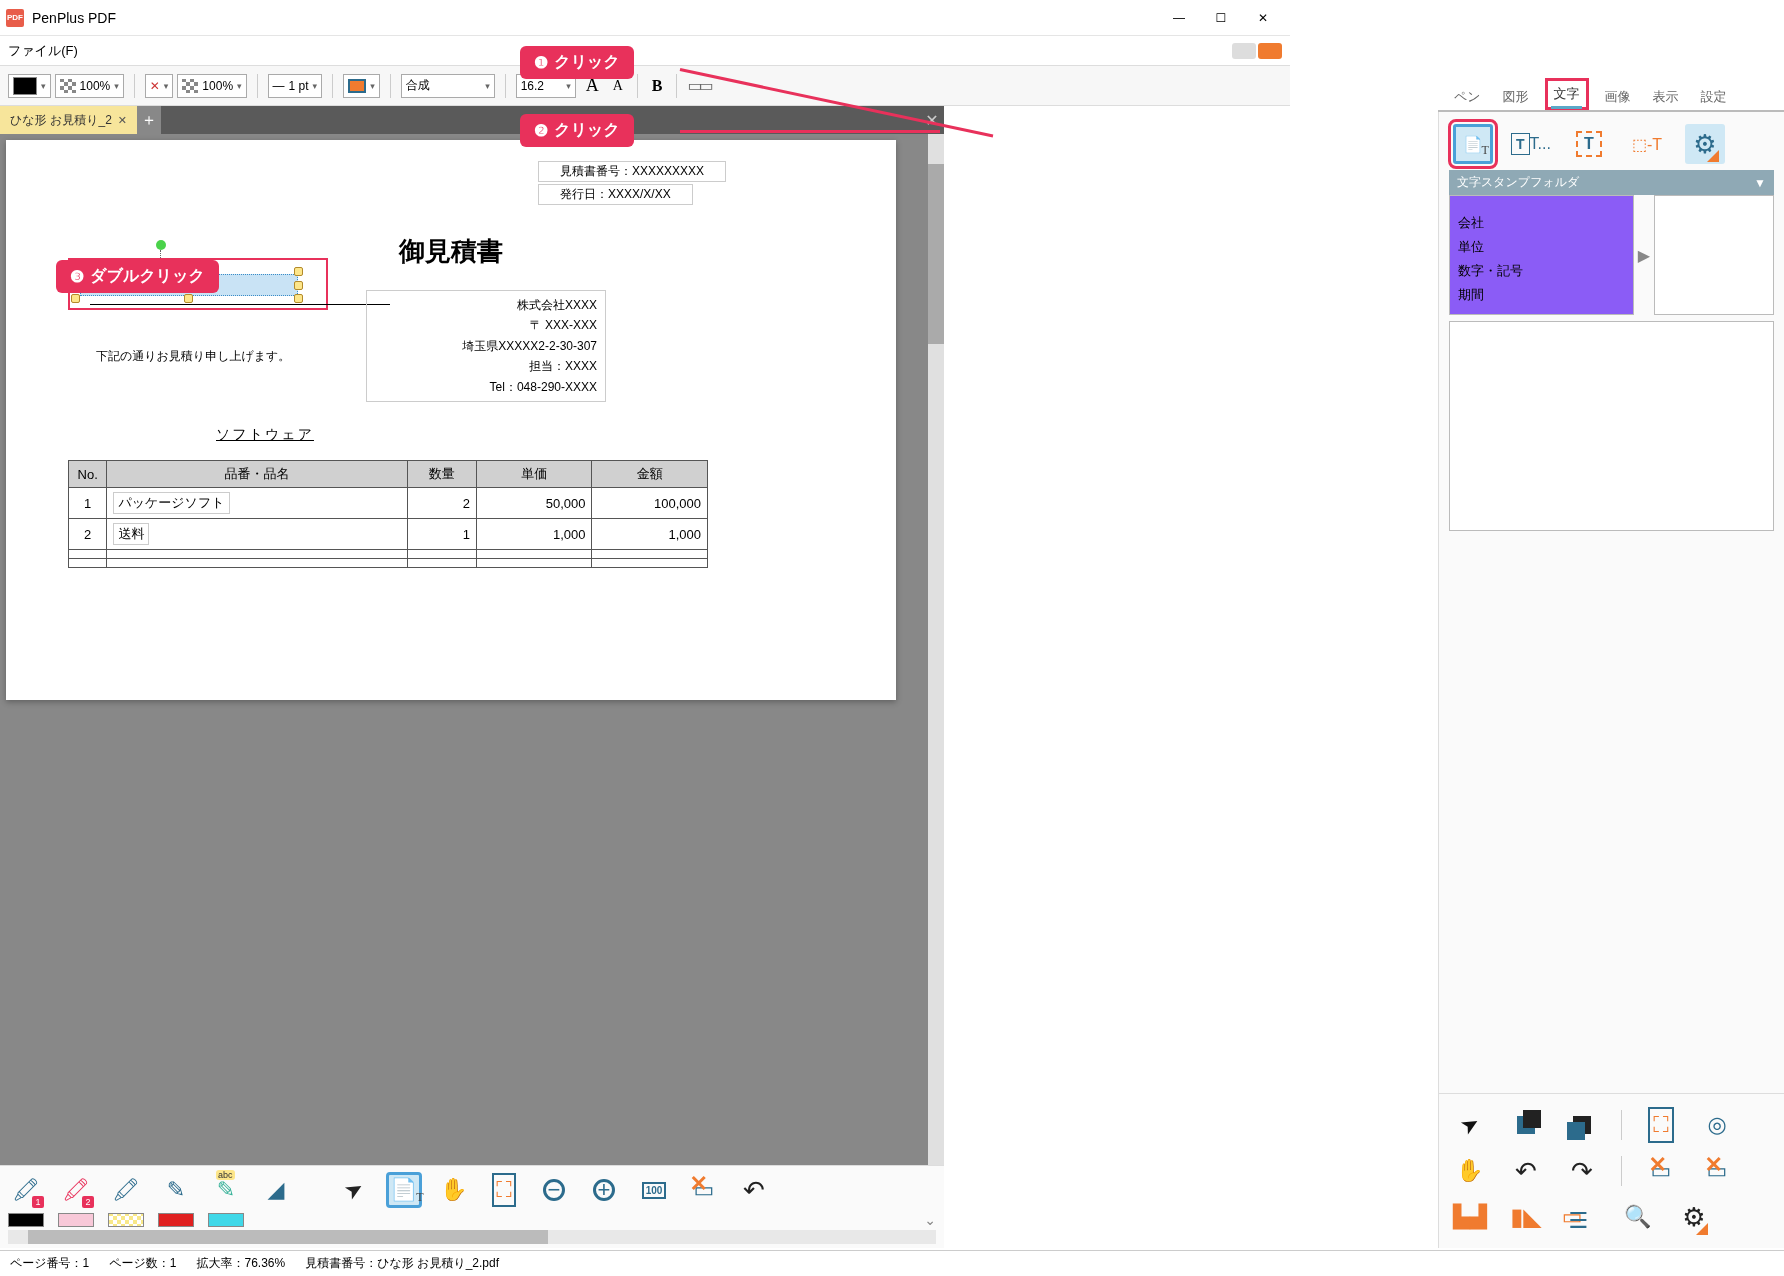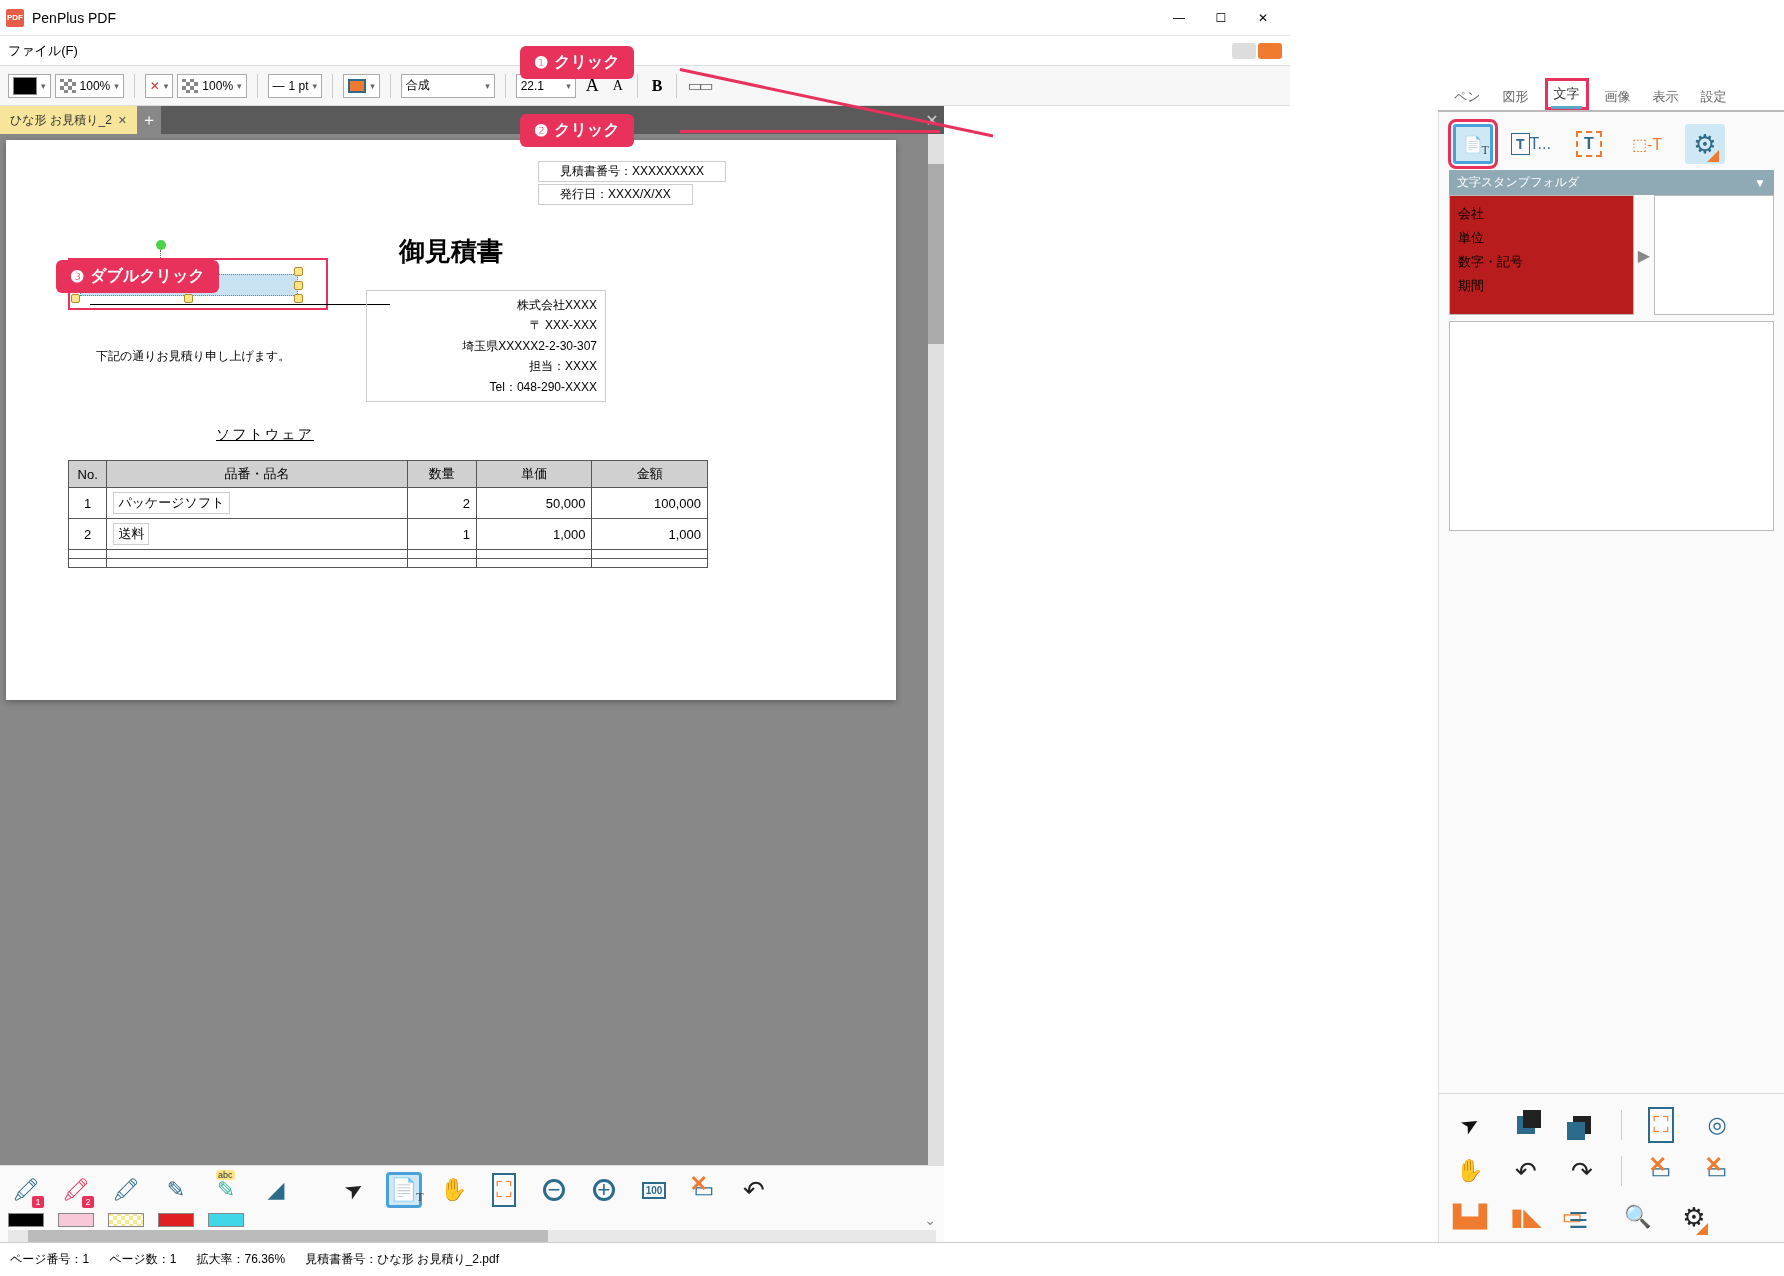--- a/index.html
+++ b/index.html
@@ -43,21 +43,21 @@
 .rp-tools-row { display:flex; gap:18px; align-items:center; padding:6px 4px; }
 .rp-tool { width:40px; height:40px; display:flex; align-items:center; justify-content:center; border:2px solid transparent; border-radius:3px; }
 .rp-tool.active-blue { border:3px solid #4aa0d8; background:#cfe8f5; }
 .rp-tool.active-red { outline:3px solid #e8315b; outline-offset:2px; }
 .rp-gear { color:#2c6b8c; font-size:26px; position:relative; }
 .rp-gear::before { content:"⚙"; }
 .rp-gear::after { content:""; position:absolute; right:-2px; bottom:-2px; border:6px solid transparent; border-bottom-color:#f07b2f; border-right-color:#f07b2f; }
 
 .stamp-header { background:#8fa9b5; color:#fff; font-size:12px; padding:4px 8px; display:flex; justify-content:space-between; align-items:center; }
 .stamp-body { display:flex; height:120px; }
-.stamp-list { flex:1; border:1px solid #bbb; background:#b91c1c; padding:6px 8px; font-size:13px; }
+.stamp-list { flex:1; border:1px solid #bbb; background:#8b5cf6; padding:15px 8px; font-size:13px; }
 .stamp-list div { padding:3px 0; }
 .stamp-preview { width:120px; border:1px solid #bbb; background:#fff; }
 .stamp-arrow { width:20px; display:flex; align-items:center; justify-content:center; color:#888; }
 .stamp-big-preview { height:210px; border:1px solid #bbb; background:#fff; margin-top:6px; }
 
 
 .doc-tabstrip { position:absolute; top:106px; left:0; width:944px; height:28px; display:flex; background:#5a5a5a; }
 .doc-tab { background:#f7e59b; color:#333; font-size:12px; padding:4px 10px 4px 10px; display:flex; align-items:center; gap:6px; }
 .doc-tab .x { font-size:11px; color:#555; }
 .doc-addtab { width:24px; background:#888; color:#fff; display:flex; align-items:center; justify-content:center; font-size:16px; }
@@ -110,21 +110,21 @@
 .bt-scroll { height:14px; background:#e8e8e8; display:flex; }
 .bt-scroll .thumb { width:520px; height:100%; background:#bbb; margin-left:20px; }
 
 
 .right-bottom { position:absolute; right:0; bottom:28px; width:346px; background:#fafafa; padding:8px 14px; border-left:1px solid #ddd; border-top:1px solid #ddd; }
 .rbt-row { display:flex; gap:22px; padding:6px 0; align-items:center; }
 .rbt-icon { width:34px; height:34px; display:flex; align-items:center; justify-content:center; font-size:22px; color:#2c6b8c; }
 .rbt-sep { width:1px; height:30px; background:#ccc; }
 
 
-.statusbar { position:absolute; bottom:0; left:0; right:0; height:34px; border-top:1px solid #ccc; background:#fff; font-size:12px; display:flex; align-items:center; padding:0 10px; gap:20px; }
+.statusbar { position:absolute; bottom:0; left:0; right:0; height:26px; border-top:1px solid #ccc; background:#fff; font-size:12px; display:flex; align-items:center; padding:0 10px; gap:20px; }
 
 
 .i-pen::before{content:"✎";} .i-marker::before{content:"🖍";}
 .i-cursor::before{content:"➤"; transform:rotate(-30deg); display:inline-block;} .i-hand::before{content:"✋";}
 .i-undo::before{content:"↶";} .i-redo::before{content:"↷";}
 .i-textbox::before{content:"T"; font-weight:bold; border:1px solid #2c6b8c; padding:2px 4px; font-size:14px;}
 .i-t1::before{content:"T"; font-family:serif; font-size:12px;}
 
 </style>
 </head>
@@ -182,21 +182,21 @@
       <span style="width:18px;height:14px;background:#f07b2f;border:2px solid #2c6b8c;"></span>
       <span class="caret">▾</span>
     </div>
   <div class="vsep"></div>
   <div class="dd" style="width:94px">
       <span>合成</span>
       <span class="caret" style="margin-left:auto">▾</span>
     </div>
   <div class="vsep"></div>
   <div class="dd" style="width:60px">
-      <span>22.1</span>
+      <span>16.2</span>
       <span class="caret" style="margin-left:auto">▾</span>
     </div>
   <span class="font-btn font-A1">A</span>
   <span class="font-btn font-A2">A</span>
   <div class="vsep"></div>
   <span class="font-btn font-B">B</span>
   <div class="vsep"></div>
   <span class="pages-icon">▭▭</span>
 </div>
 

